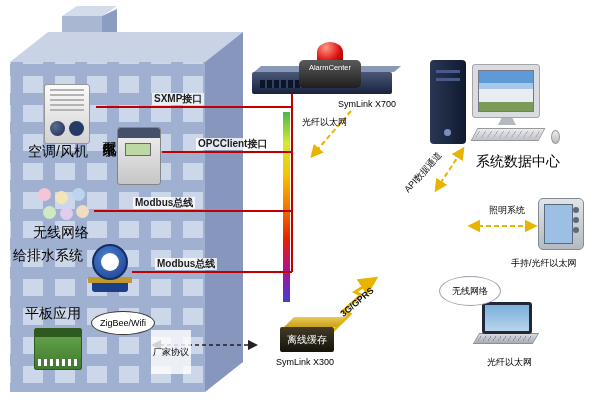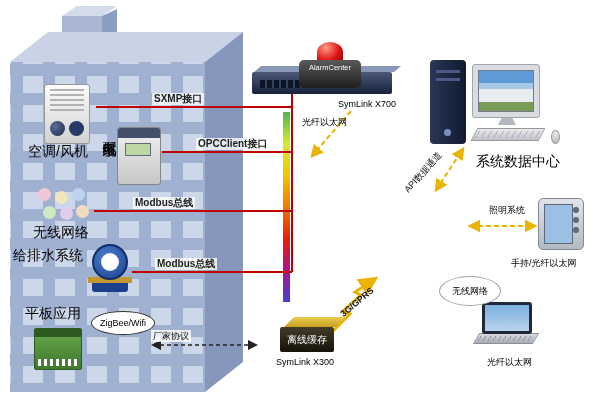--- a/index.html
+++ b/index.html
@@ -146,21 +146,21 @@
     <div class="wm-body"></div>
     <div class="wm-dial"></div>
   </div>
   <div class="dev tmod"></div>
 
   <div class="lbl" style="left:28px;top:145px">空调/风机</div>
   <div class="lbl v" style="left:104px;top:131px">配电系统</div>
   <div class="lbl" style="left:33px;top:226px">无线网络</div>
   <div class="lbl" style="left:13px;top:249px">给排水系统</div>
   <div class="lbl" style="left:25px;top:307px">平板应用</div>
-  <div class="lbl small" style="left:151px;top:330px;background:rgba(255,255,255,.8);padding:0 2px">厂家协议</div>
+  <div class="lbl small" style="left:151px;top:330px;background:rgba(255,255,255,.8);padding:16px 2px">厂家协议</div>
 
   <div class="cloud zig">
     <span>ZigBee/Wifi</span>
   </div>
 
   <div class="rainbow"></div>
 
   <svg class="overlay">
     <defs>
       <marker id="m-y" viewBox="0 0 10 10" refX="8" refY="5" markerWidth="6.5" markerHeight="6.5" orient="auto-start-reverse">

